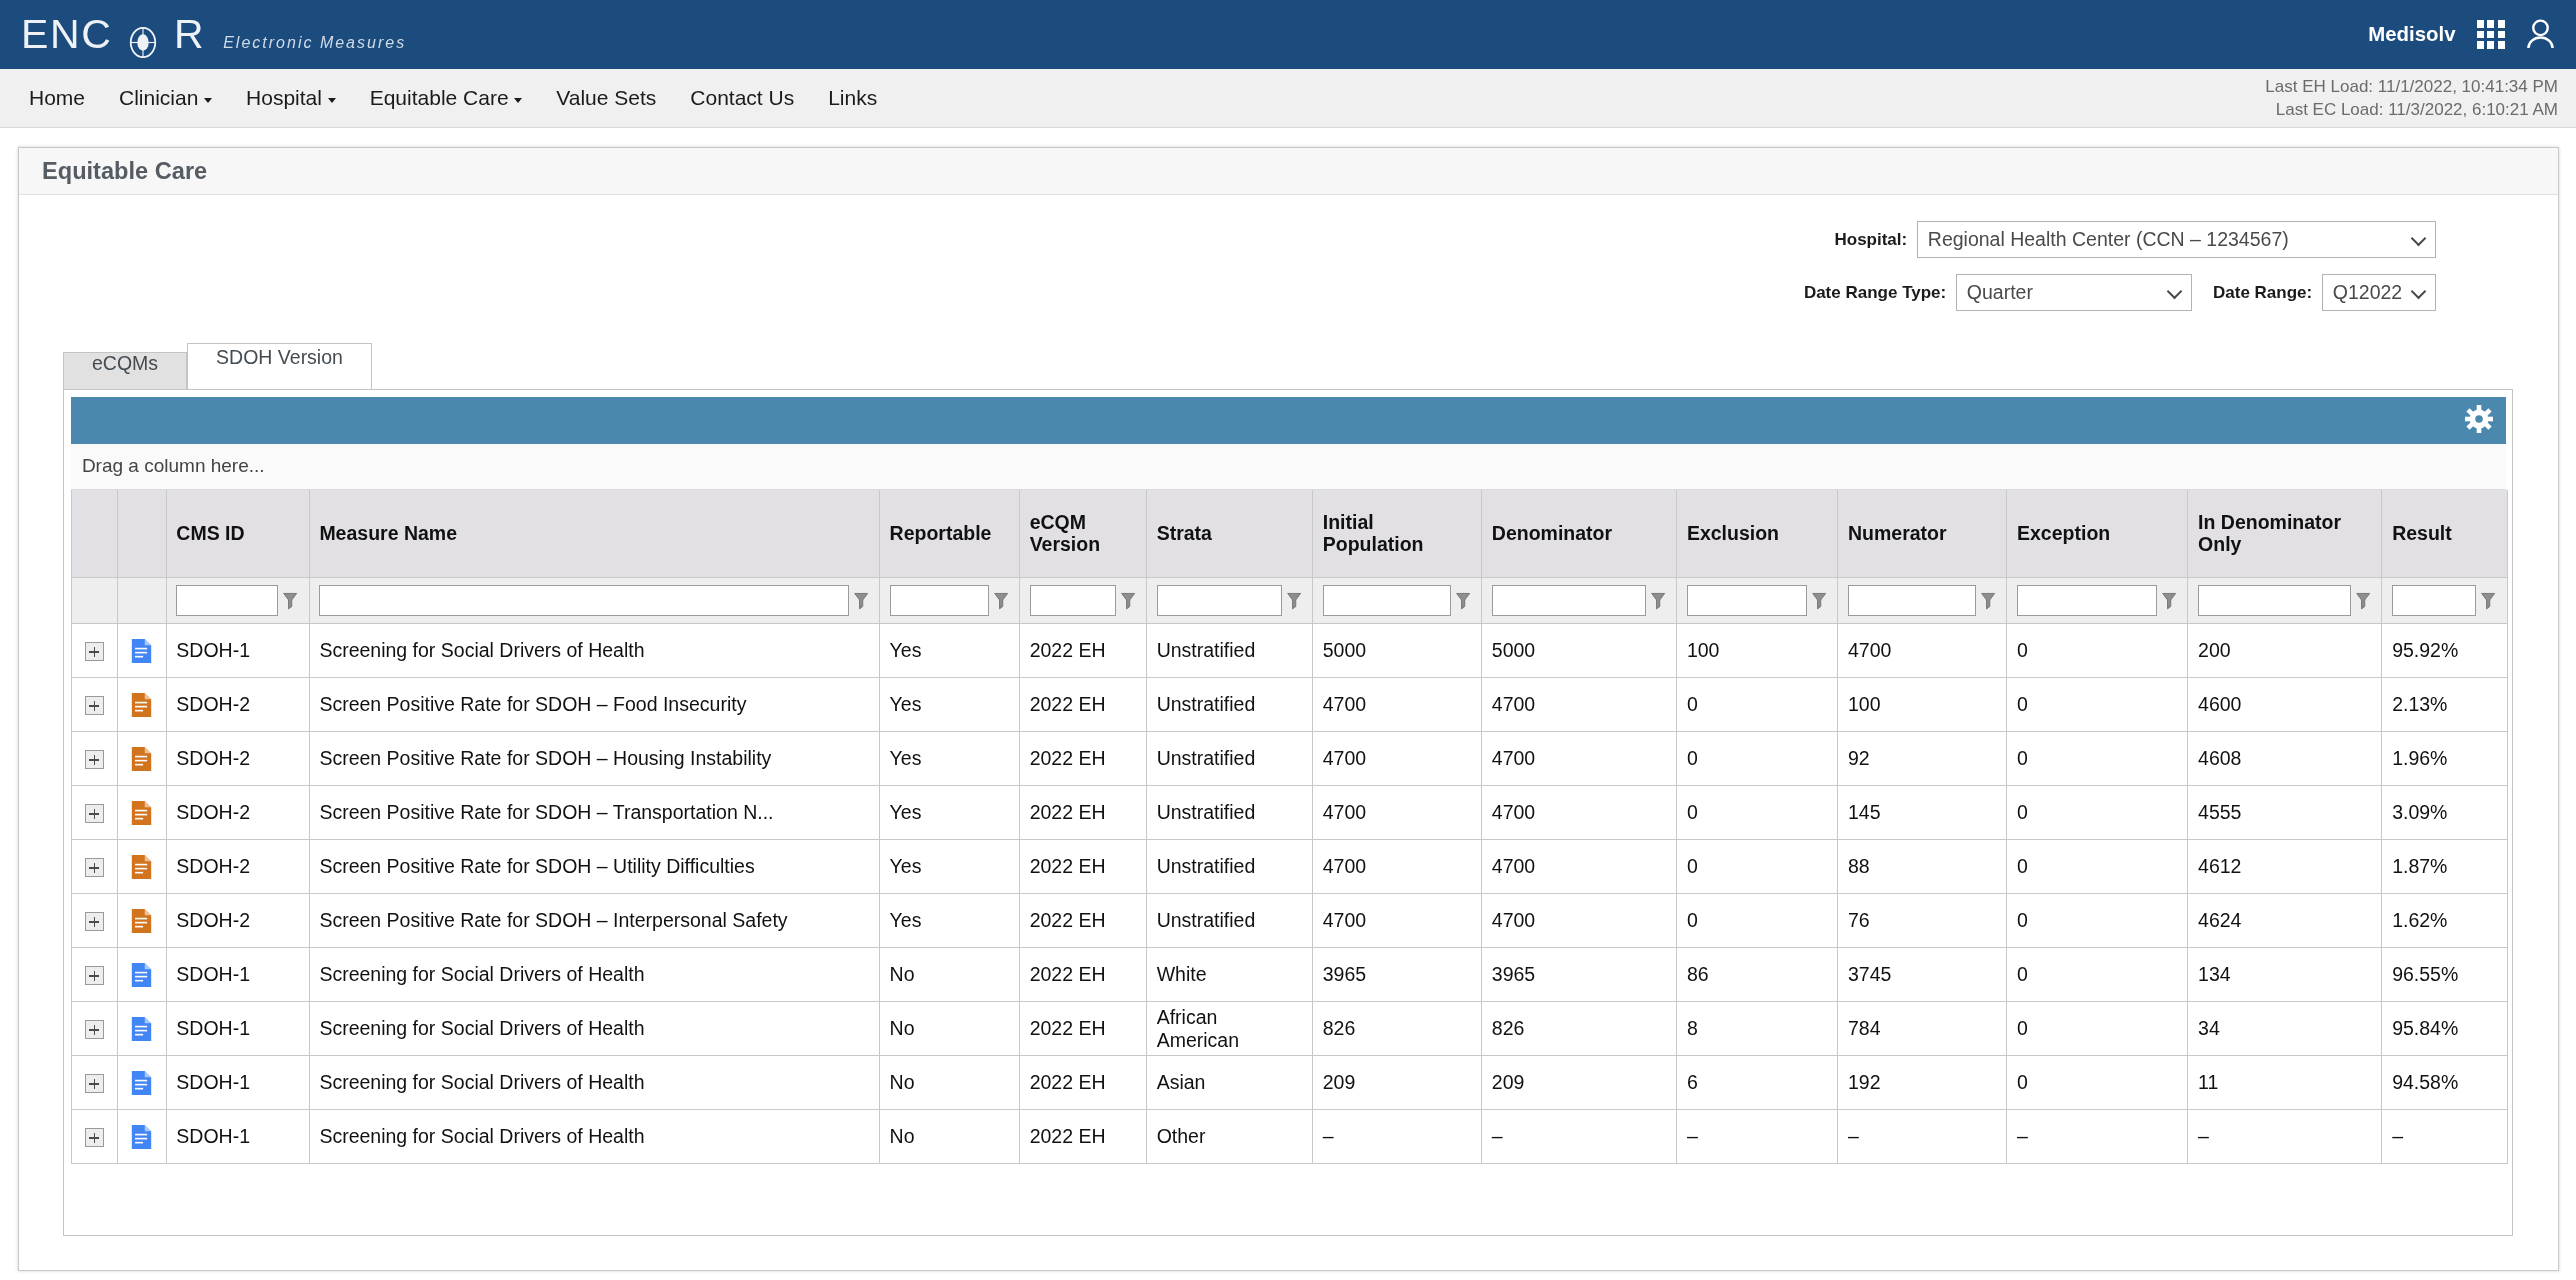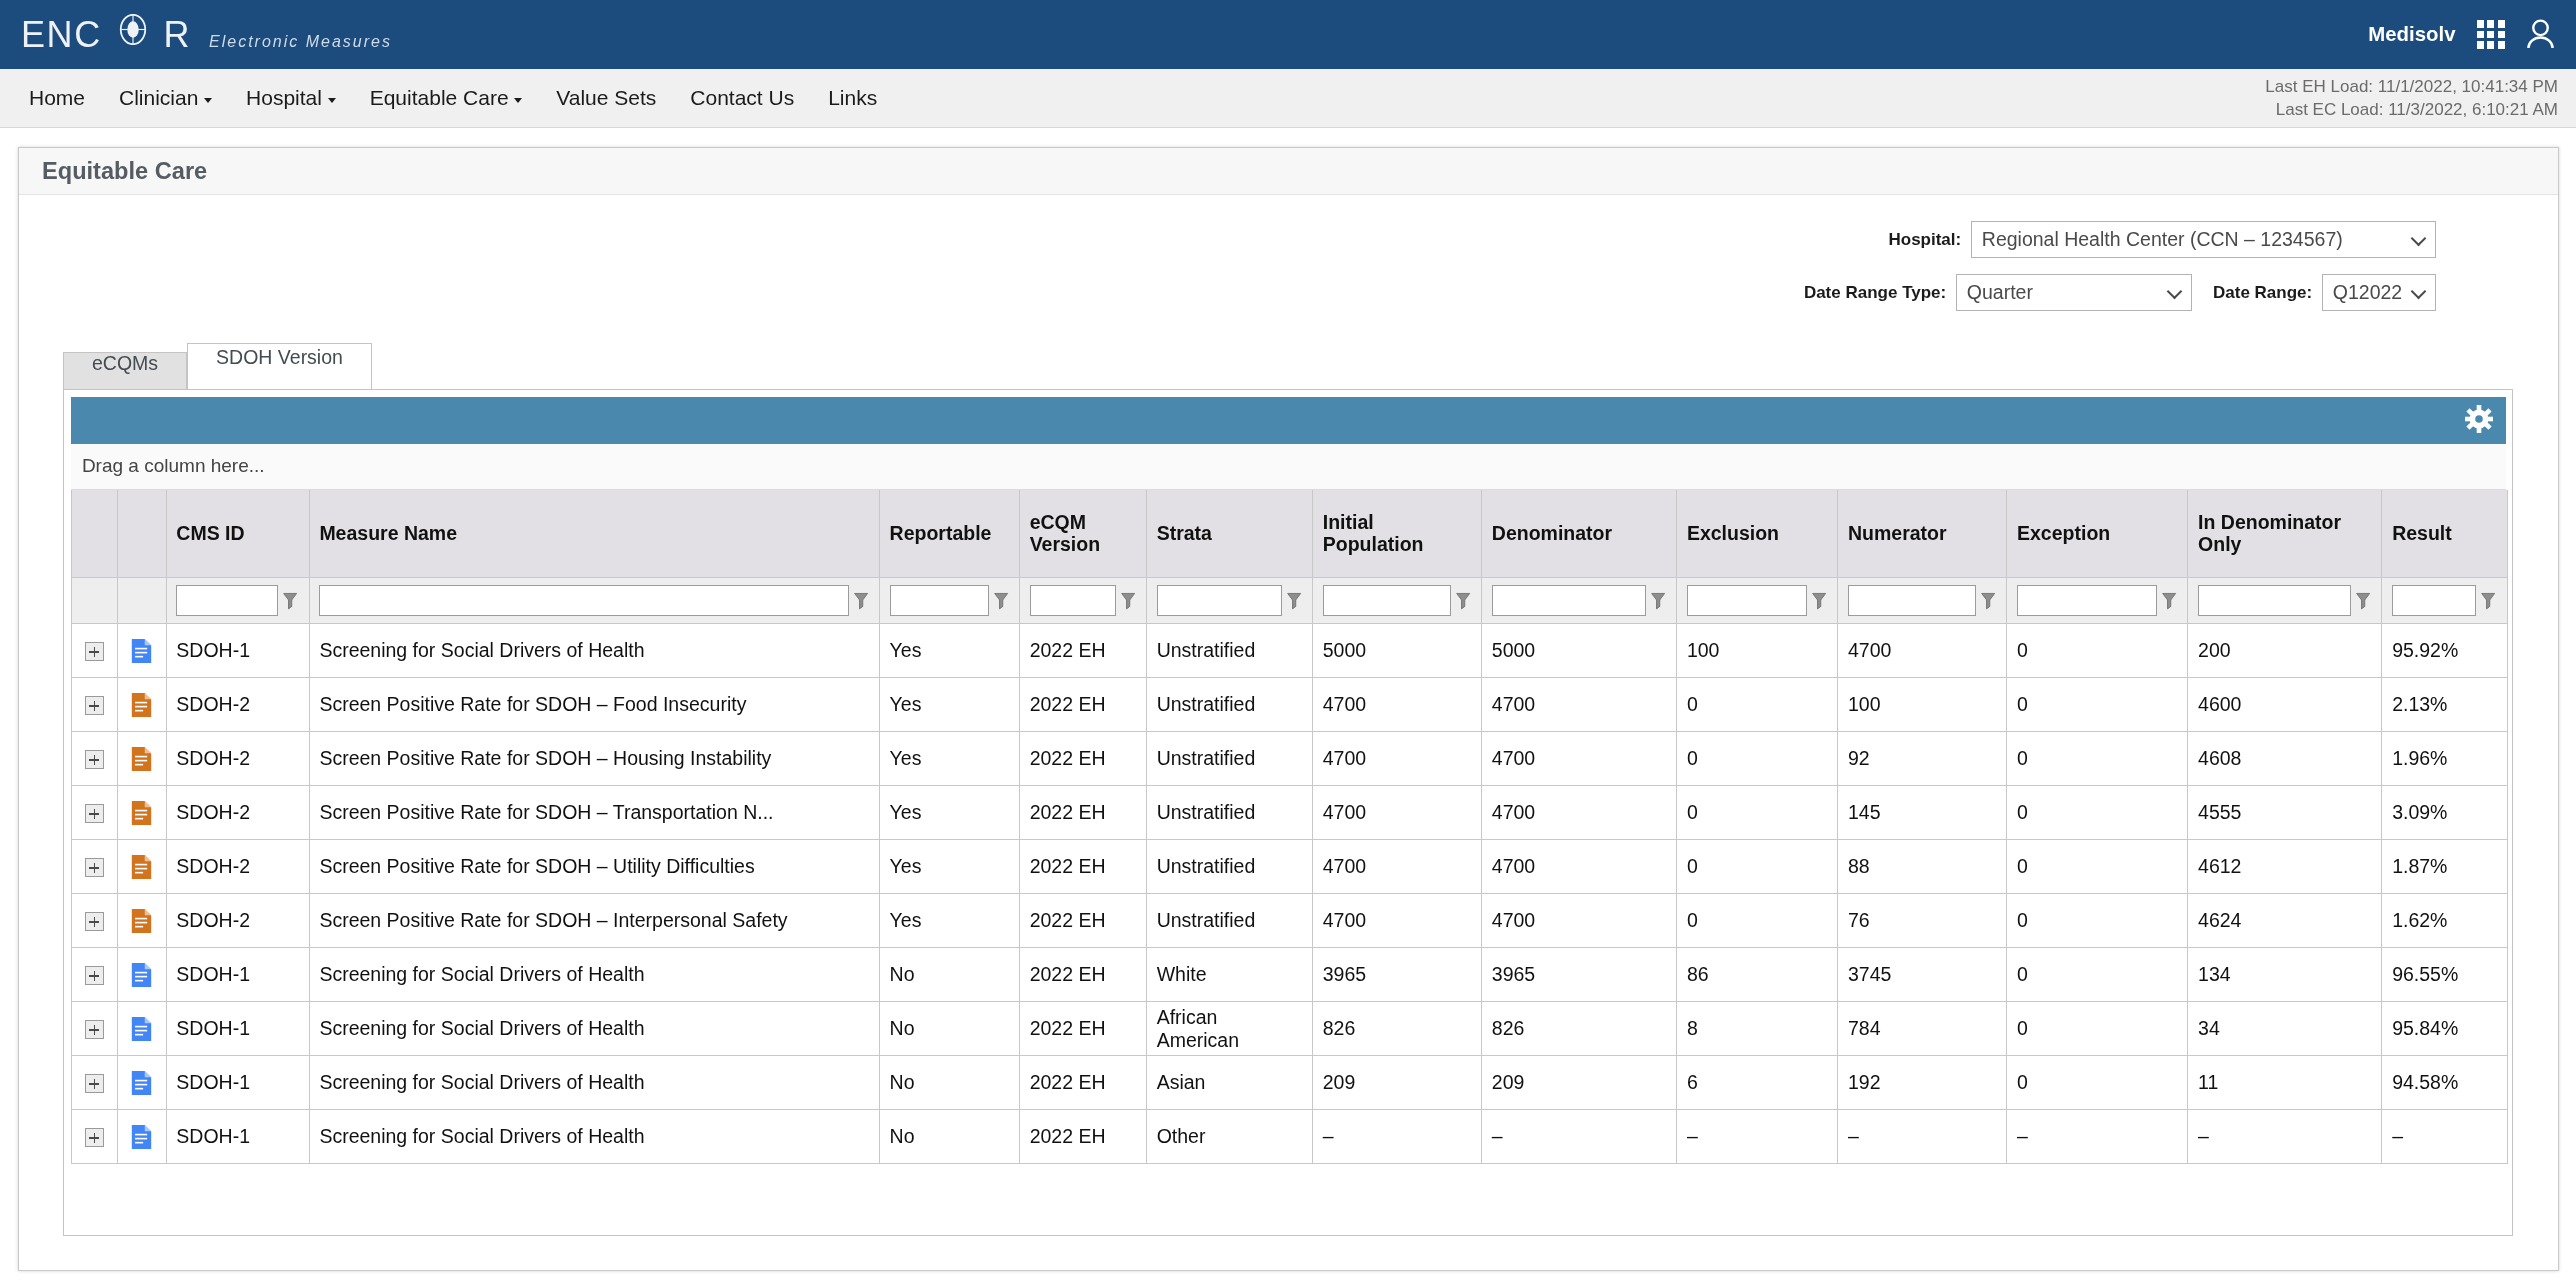--- a/index.html
+++ b/index.html
@@ -12,23 +12,23 @@
   }
 
   
   #brandbar {
     position: absolute; left: 0; top: 0; width: 2576px; height: 69px;
     background: #1c4b7d;
     display: flex; align-items: center;
   }
   #logo-wrap { display: flex; align-items: baseline; margin-left: 21px; }
   #logo-encor {
-    color: #eef2f6; font-size: 36px; letter-spacing: 1.6px;
+    color: #eef2f6; font-size: 41px; letter-spacing: 1.6px;
     font-family: "Liberation Sans", sans-serif; font-weight: 400;
-    display: flex; align-items: flex-start; gap: 16px;
+    display: flex; align-items: flex-end; gap: 16px;
   }
   #logo-o {
     position: relative; width: 28px; height: 31px; display: inline-block;
     margin: 0 0.8px;
   }
   #logo-o svg { position: absolute; left: 0; top: 0; }
   #logo-tag {
     color: #cfdce8; font-size: 16px; font-style: italic;
     letter-spacing: 2px; margin-left: 18px;
     font-family: "Liberation Sans", sans-serif;
@@ -95,21 +95,21 @@
     font-family: "Liberation Sans Narrow", "Liberation Sans", sans-serif;
     display: flex; align-items: center; position: relative; cursor: pointer;
     white-space: nowrap;
   }
   .sel::after {
     content: ""; position: absolute; right: 10.6px; top: 50%;
     width: 9px; height: 9px; margin-top: -6.5px;
     border-right: 2px solid #4a4a4a; border-bottom: 2px solid #4a4a4a;
     transform: rotate(45deg);
   }
-  #sel-hospital { width: 465px; }
+  #sel-hospital { width: 519px; }
   #sel-drtype { width: 236px; }
   #sel-drange { width: 114px; padding-right: 35px; }
 
   
   #tabs {
     position: absolute; left: 44px; top: 195px;
     display: flex; align-items: flex-end; z-index: 4;
   }
   .tab {
     font-size: 19.5px; color: #444c52; padding: 1px 28px; cursor: pointer;

